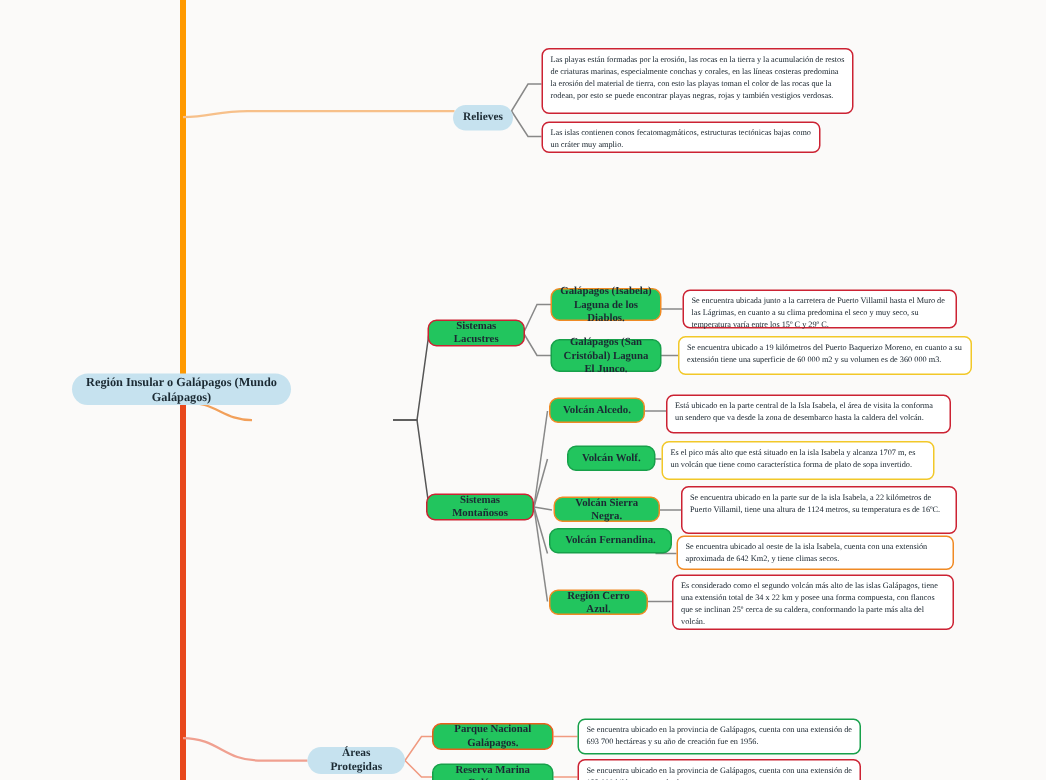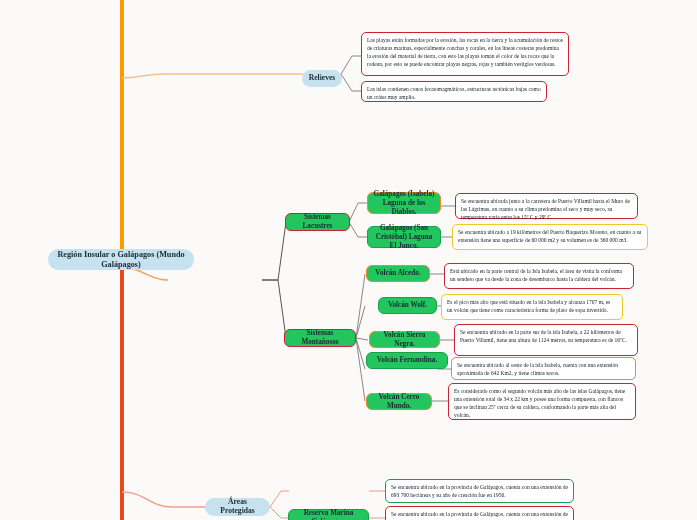--- a/index.html
+++ b/index.html
@@ -138,23 +138,24 @@
 
   <div class="node box green" style="left:366px;top:297px;width:59px;height:17px;margin-left:12px;">Volcán Wolf.</div>
   <div class="node desc yellow" style="left:441px;top:294px;width:182px;height:26px;">Es el pico más alto que está situado en la isla Isabela y alcanza 1707 m, es un volcán que tiene como  característica forma de plato de sopa invertido.</div>
 
   <div class="node box orange" style="left:369px;top:331px;width:71px;height:17px;">Volcán Sierra Negra.</div>
   <div class="node desc red" style="left:454px;top:324px;width:184px;height:32px;">Se encuentra ubicado en la parte sur de la isla Isabela, a 22 kilómetros de Puerto Villamil, tiene una altura de 1124 metros, su temperatura es de 16ºC.</div>
 
   <div class="node box green" style="left:366px;top:352px;width:82px;height:17px;">Volcán Fernandina.</div>
   <div class="node desc orange" style="left:451px;top:357px;width:185px;height:23px;">Se encuentra ubicado al oeste de la isla Isabela, cuenta con una extensión aproximada de 642 Km2, y tiene climas secos.</div>
 
-  <div class="node box orange" style="left:366px;top:393px;width:66px;height:17px;">Volcán Cerro Mundo.</div>
+  <div class="node box orange" style="left:366px;top:393px;width:66px;height:17px;">Región Cerro Azul.</div>
   <div class="node desc red" style="left:448px;top:383px;width:188px;height:37px;">Es considerado como el segundo volcán más alto  de las islas Galápagos, tiene una extensión total de 34 x 22 km y posee una forma compuesta, con flancos que se inclinan 25º cerca de su caldera, conformando la parte más alta del volcán.</div>
 
   <div class="node pill l2" style="left:205px;top:498px;width:65px;height:18px;">Áreas Protegidas</div>
 
+  <div class="node box orange2" style="left:288px;top:482px;width:81px;height:18px;">Parque Nacional Galápagos.</div>
   <div class="node desc green" style="left:385px;top:479px;width:189px;height:24px;">Se encuentra ubicado en la provincia de Galápagos, cuenta con una extensión de 693 700 hectáreas y su año de creación fue en  1956.</div>
 
   <div class="node box green" style="left:288px;top:509px;width:81px;height:18px;">Reserva Marina Galápagos.</div>
   <div class="node desc red" style="left:385px;top:506px;width:189px;height:24px;">Se encuentra ubicado en la provincia de Galápagos, cuenta con una extensión de 133 000 kilómetros cuadrados.</div>
 
 </div>
 
 </body></html>

